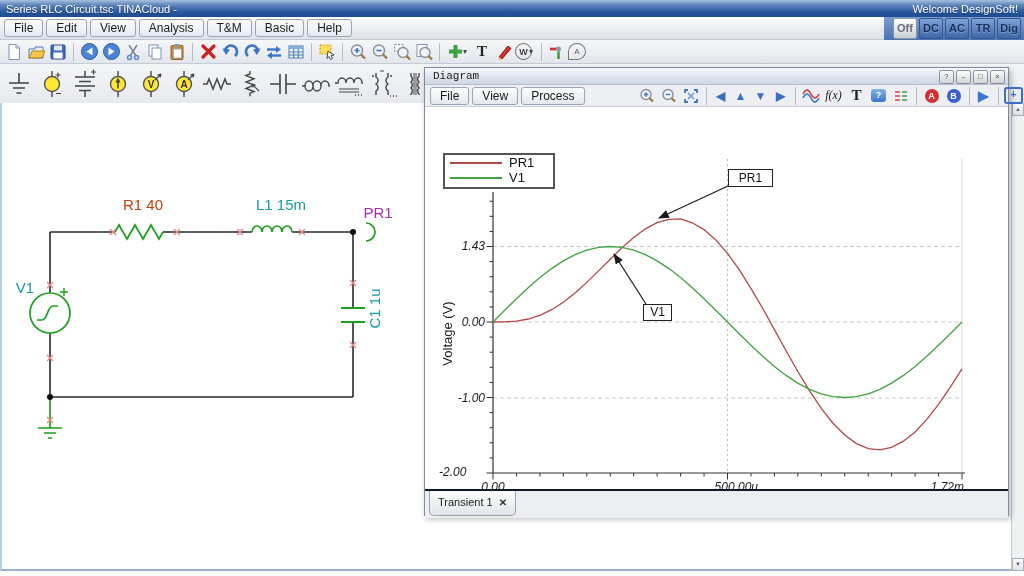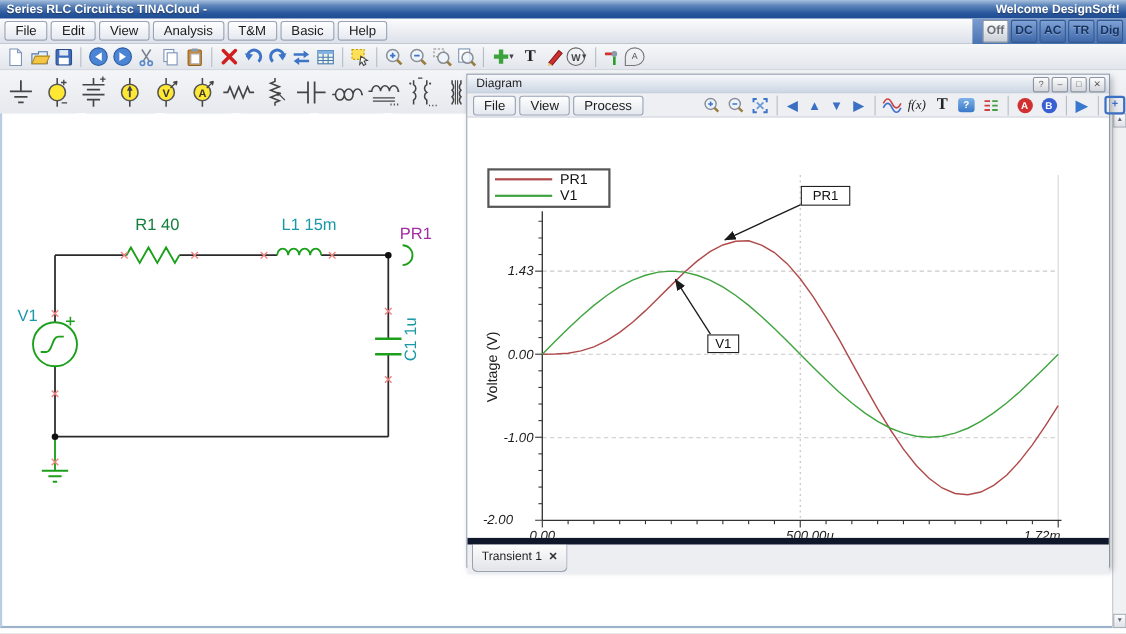--- a/index.html
+++ b/index.html
@@ -1,21 +1,21 @@
 <!DOCTYPE html>
 <html><head>
 <meta charset="utf-8">
 <style>
   html,body{margin:0;padding:0;background:#d8d8d8;}
   #app{position:relative;width:1024px;height:576px;overflow:hidden;background:#fff;
        font-family:"Liberation Sans",sans-serif;-webkit-font-smoothing:antialiased;}
   
   .titlebar{position:absolute;left:0;top:0;width:1024px;height:17px;
     background:linear-gradient(#a6c0de 0%,#5d85ba 30%,#2a589e 70%,#1d4b92 100%);
-    color:#fff;font-size:11px;font-weight:bold;display:flex;justify-content:space-between;
+    color:#fff;font-size:11px;font-weight:normal;display:flex;justify-content:space-between;
     align-items:center;padding:0 6px;box-sizing:border-box;text-shadow:0 1px 1px rgba(0,0,0,.4);}
   
   .menubar{position:absolute;left:0;top:17px;width:1024px;height:23px;
     background:linear-gradient(#fbfbfc,#dde1e9);border-bottom:1px solid #c2c8d2;
     display:flex;align-items:center;padding-left:4px;box-sizing:border-box;}
   .mbtn{height:18px;line-height:16px;padding:0 9px;margin-right:3px;font-size:12px;color:#1a1a1a;
     border:1px solid #9aa4b6;border-radius:3px;background:linear-gradient(#fefefe,#e4e8ef);box-sizing:border-box;}
   .imode{position:absolute;right:0;top:0;height:23px;display:flex;align-items:center;
     background:linear-gradient(#7b9cd0,#4a73b2);padding:0 2px 0 8px;}
   .imlabel{font-size:12px;color:#101010;background:linear-gradient(#fbfbfc,#dde1e9);
@@ -53,37 +53,37 @@
   
   .vscroll{position:absolute;right:0;top:103px;width:13px;height:468px;background:#f0f1f3;
     border-left:1px solid #c4c8d0;box-sizing:border-box;}
   .varrow{position:absolute;left:0;width:12px;height:13px;background:linear-gradient(#fcfcfd,#dfe2e7);
     border:1px solid #aab0ba;box-sizing:border-box;font-size:6px;color:#667;text-align:center;line-height:11px;}
   
   .dwin{position:absolute;left:424px;top:67px;width:585px;height:449px;background:#fff;
     border:1px solid #7e8da3;box-shadow:2px 3px 6px rgba(0,0,0,.28);box-sizing:border-box;}
   .dtitle{position:absolute;left:0;top:0;width:100%;height:17px;
     background:linear-gradient(#f6f8fb,#ccd6e4);border-bottom:1px solid #b4becc;
-    font-size:11px;color:#222;line-height:16px;padding-left:8px;box-sizing:border-box;}
+    font-size:11px;color:#222;line-height:16px;padding-left:8px;box-sizing:border-box;font-family:Liberation Mono, monospace;}
   .dbtns{position:absolute;right:3px;top:2px;display:flex;gap:2px;}
   .dbtn{width:13px;height:12px;border:1px solid #8d939e;border-radius:2px;
     background:linear-gradient(#fdfdfd,#d2d5da);font-size:8px;color:#555;text-align:center;line-height:11px;}
   .dmenu{position:absolute;left:0;top:17px;width:100%;height:22px;background:#edeff3;
     border-bottom:1px solid #c9cdd5;display:flex;align-items:center;padding-left:5px;box-sizing:border-box;}
   .dglyph{color:#3a6fc4;font-weight:bold;font-size:12px;width:20px;text-align:center;flex:none;}
   .dplay{color:#3a78d0;font-size:15px;width:20px;text-align:center;flex:none;}
   .fxg{font-style:italic;font-family:"Liberation Serif",serif;font-size:12px;color:#222;width:24px;text-align:center;flex:none;}
   .chatb{width:15px;height:13px;background:linear-gradient(#7fb2e8,#3a78c8);border-radius:3px;color:#fff;
     font-size:9px;font-weight:bold;text-align:center;line-height:13px;flex:none;}
   .pin{width:14px;height:14px;border-radius:50%;color:#fff;font-size:9px;font-weight:bold;
     text-align:center;line-height:14px;flex:none;}
   .expb{width:15px;height:13px;border:2px solid #3a6fc4;border-radius:3px;color:#3a6fc4;font-weight:bold;
     font-size:10px;text-align:center;line-height:12px;flex:none;}
   .dchart{position:absolute;left:0;top:39px;width:583px;height:382px;background:#fff;}
-  .dtab{position:absolute;left:0;top:421px;width:583px;height:27px;background:#eceef2;border-top:6px solid #0f172a;}
+  .dtab{position:absolute;left:0;top:421px;width:583px;height:27px;background:#eceef2;border-top:2px solid #0f172a;}
   .ttab{position:absolute;left:4px;top:0px;height:24px;line-height:23px;padding:0 8px;
     border:1px solid #9aa2b0;border-top:none;border-radius:0 0 5px 5px;font-size:11px;color:#222;
     background:linear-gradient(#fdfdfd,#e2e4e9);}
   .tclose{margin-left:6px;font-size:10px;color:#333;font-weight:bold;}
   
   .tick{position:absolute;font-size:12px;font-style:italic;color:#1c1c1c;height:14px;}
   .axlabel{position:absolute;font-size:13px;color:#1c1c1c;text-align:center;}
   .legend{position:absolute;left:18px;top:46px;width:112px;height:36px;border:2px solid #555;background:#fff;box-sizing:border-box;}
   .legrow{display:flex;align-items:center;height:15px;padding-left:5px;}
   .legswatch{width:52px;height:2px;margin-right:7px;}
@@ -409,21 +409,21 @@
       <use href="#xm" x="240" y="106"></use>
         <use href="#xm" x="302" y="106"></use>
       <use href="#xm" x="50" y="159"></use>
         <use href="#xm" x="50" y="232"></use>
       <use href="#xm" x="353" y="157"></use>
         <use href="#xm" x="353" y="219"></use>
       <use href="#xm" x="50" y="294"></use>
     </g>
   </svg>
 
-  <div class="clabel" style="left:112px;top:196px;width:62px;color:#15803d">R1 40</div>
+  <div class="clabel" style="left:112px;top:196px;width:62px;color:#c2410c">R1 40</div>
   <div class="clabel" style="left:244px;top:196px;width:74px;color:#1b98a8">L1 15m</div>
   <div class="clabel" style="left:356px;top:204px;width:44px;color:#a22ea2">PR1</div>
   <div class="clabel" style="left:10px;top:279px;width:30px;color:#1b98a8">V1</div>
   <div class="clabel" style="left:344px;top:300px;width:60px;color:#1b98a8;transform:rotate(-90deg)">C1 1u</div>
 
   <div class="vscroll">
     <span class="varrow" style="top:0">▲</span>
     <span class="varrow" style="bottom:0">▼</span>
   </div>
 

